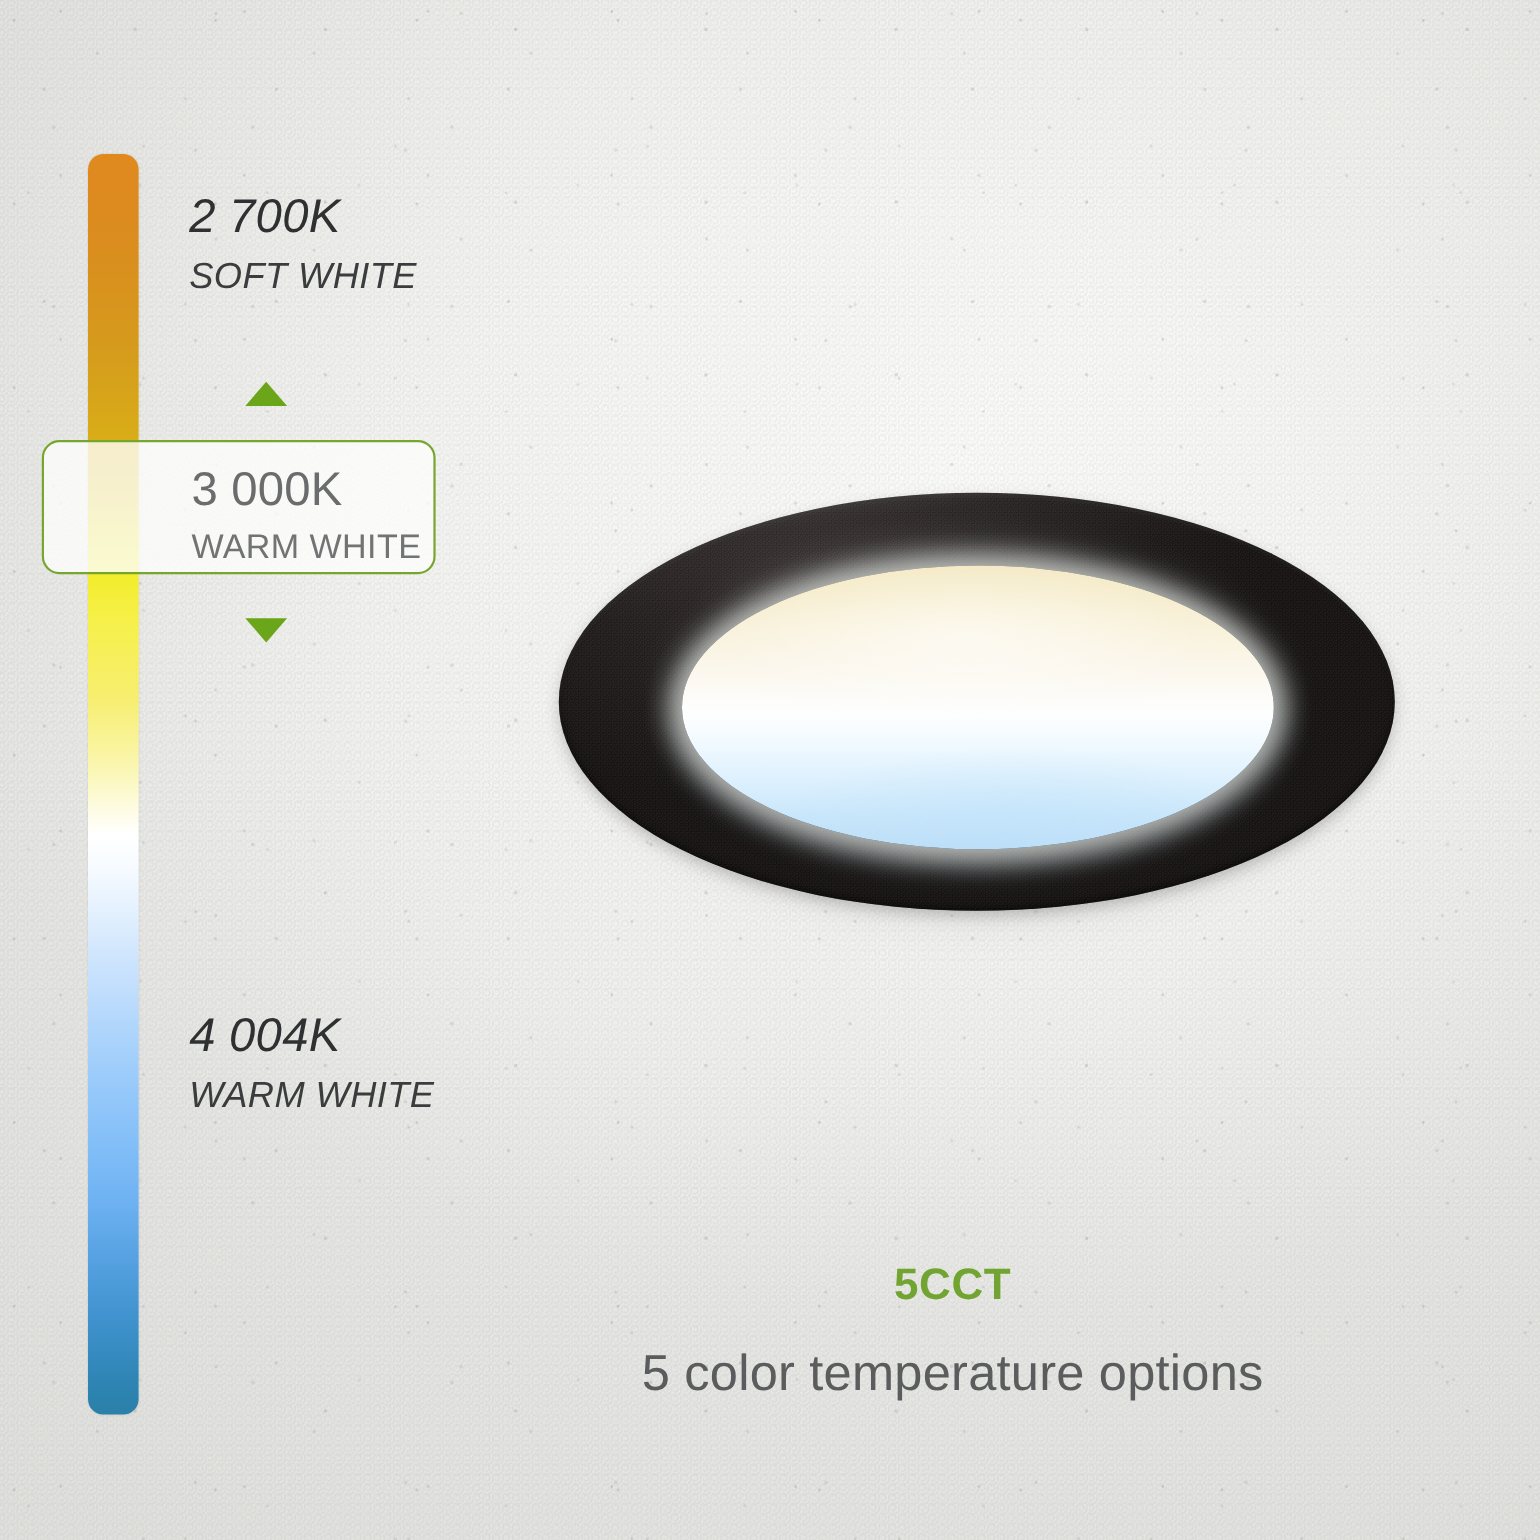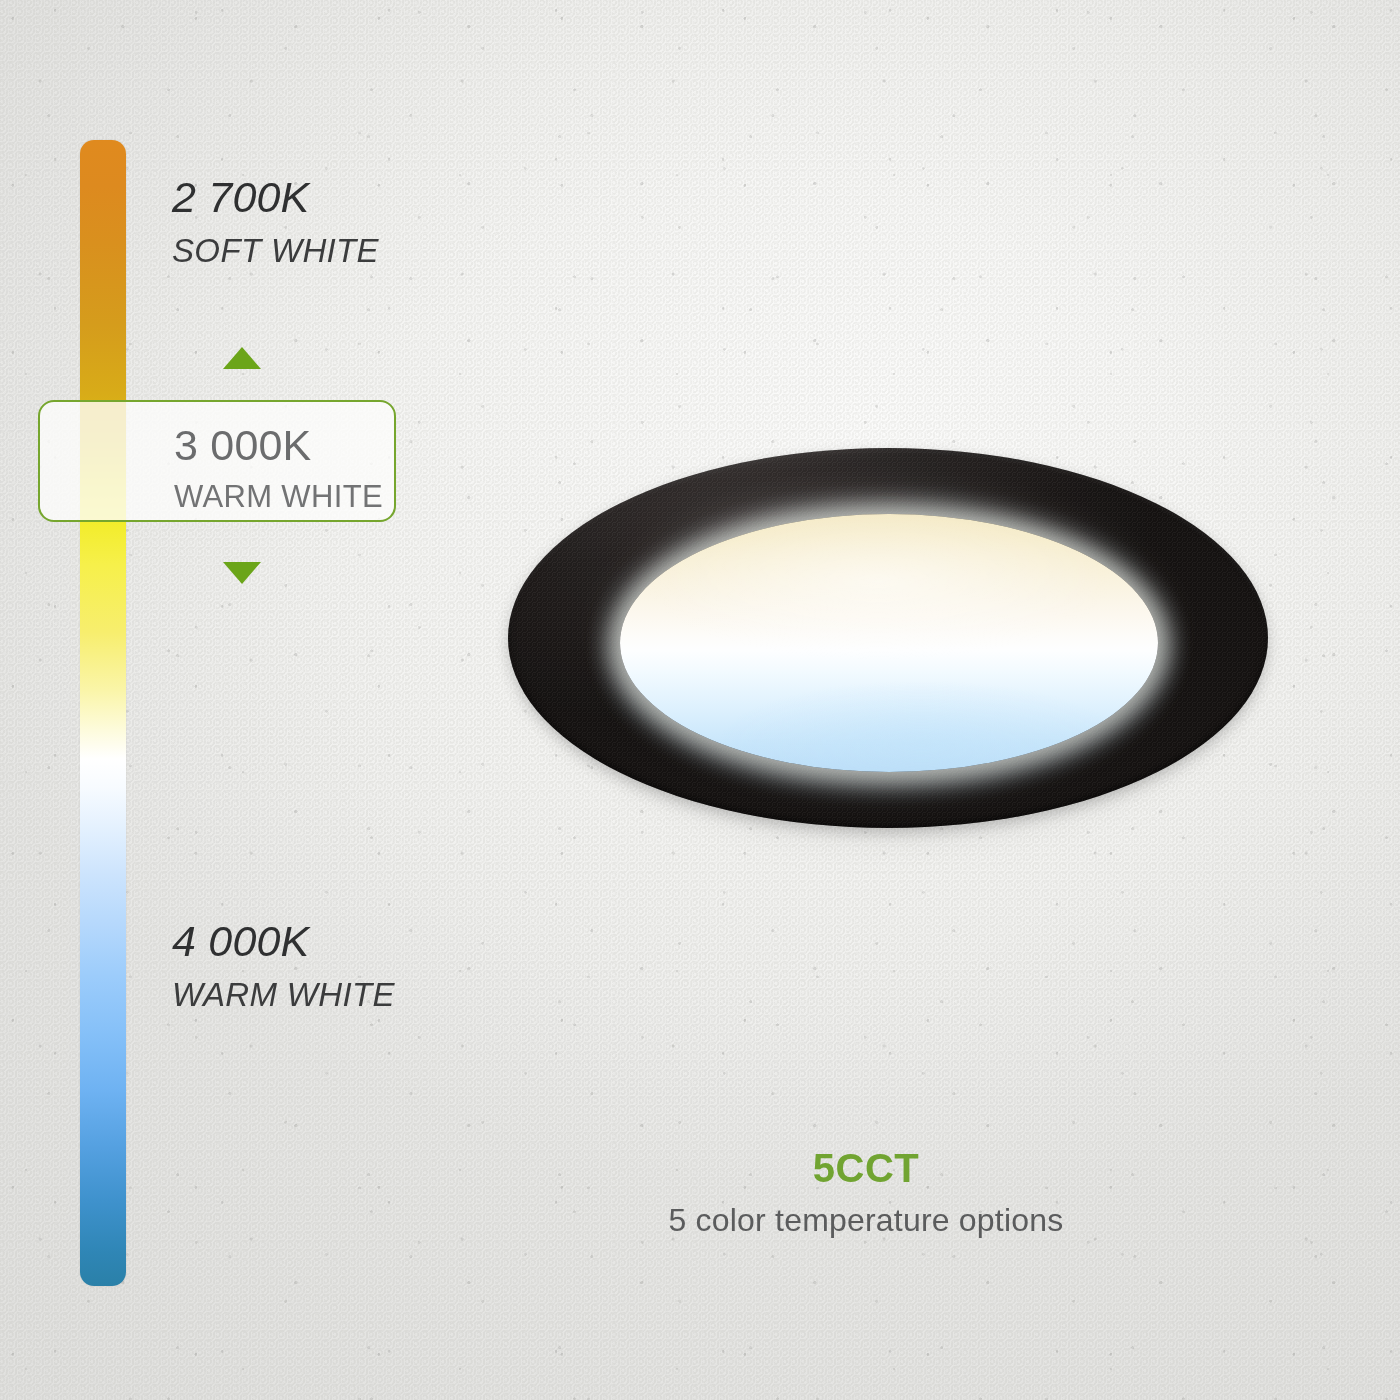--- a/index.html
+++ b/index.html
@@ -288,25 +288,25 @@
     text-align: center;
   }
   .caption-title {
     font-size: 40px;
     font-weight: bold;
     color: #71a431;
     letter-spacing: .5px;
     line-height: 1.0;
   }
   .caption-sub {
-    font-size: 32px;
+    font-size: 46px;
     color: #5b5c5d;
     letter-spacing: .2px;
     line-height: 1.0;
-    margin-top: 16px;
+    margin-top: 37px;
   }
 </style>
 </head>
 <body>
 
 <div id="stage">
 
   <div class="wall"></div>
   <div class="wall-speck"></div>
   <div class="wall-grain"></div>
@@ -325,21 +325,21 @@
     <div class="sel-inner">
       <div class="cct-temp">3 000K</div>
       <div class="cct-name">WARM WHITE</div>
     </div>
   </div>
 
   <div class="arrow arrow-down"></div>
 
 
   <div class="cct-label lbl-4000">
-    <div class="cct-temp">4 000K</div>
+    <div class="cct-temp">4 004K</div>
     <div class="cct-name">WARM WHITE</div>
   </div>
 
 
   <div class="fixture">
     <div class="fix-shadow"></div>
     <div class="fix-trim">
       <div class="fix-trim-grain"></div>
       <div class="fix-trim-hl"></div>
     </div>

